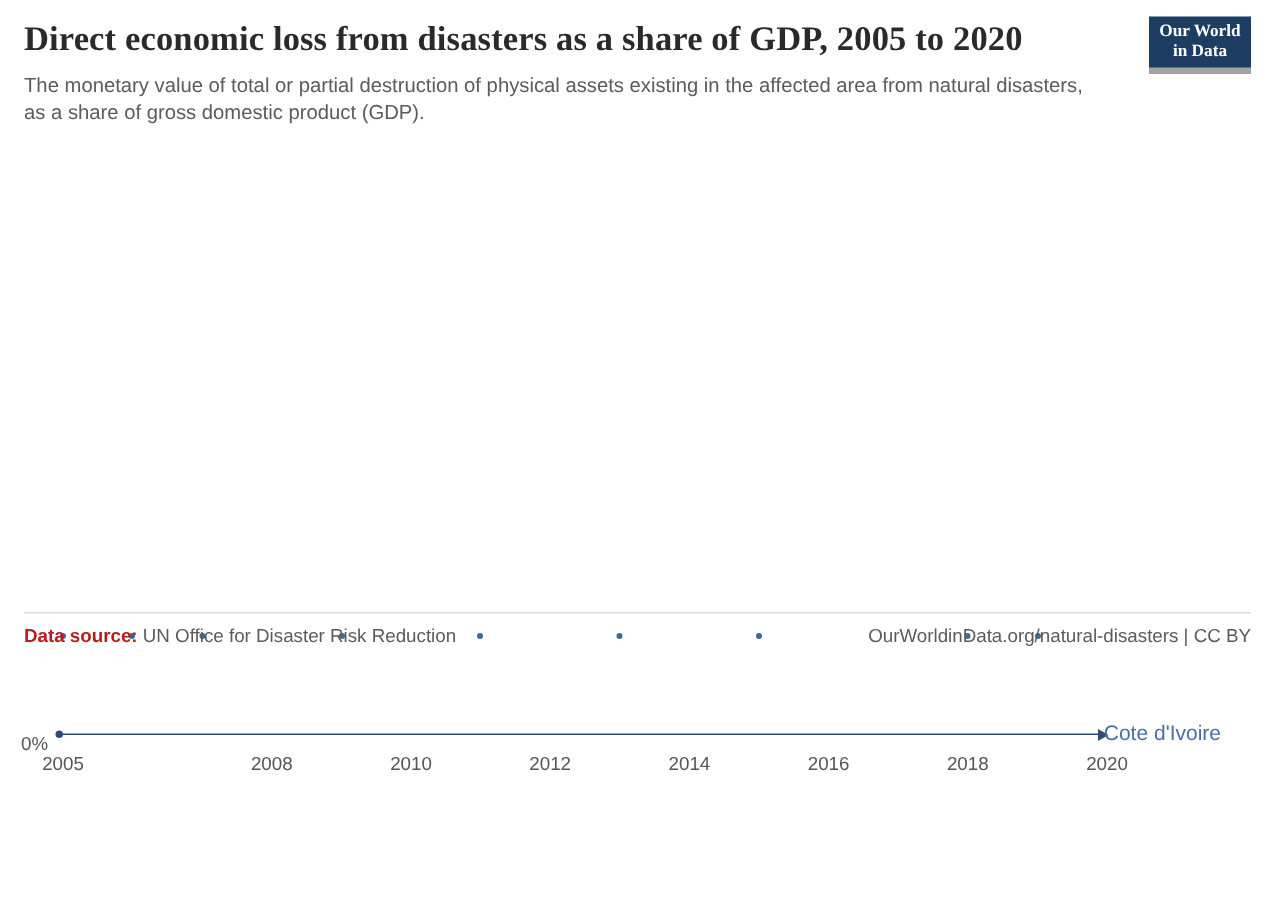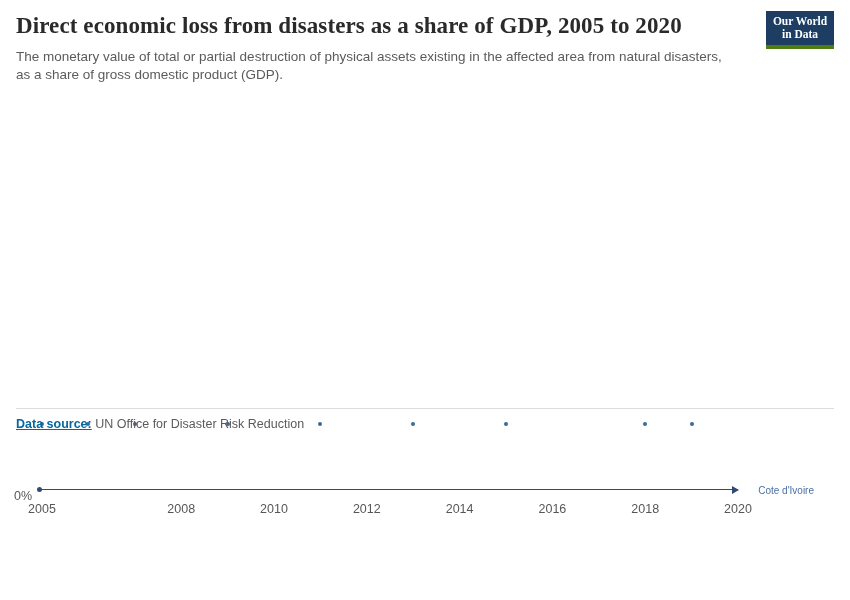--- a/index.html
+++ b/index.html
@@ -48,21 +48,21 @@
   
   .logo {
     position: absolute;
     right: 16px;
     top: 11px;
     width: 68px;
     height: 38px;
     background: #1d3d63;
     color: #ffffff;
     box-sizing: border-box;
-    border-bottom: 4px solid #4d7c0f;
+    border-bottom: 4px solid #a3a3a3;
     display: flex;
     flex-direction: column;
     align-items: center;
     justify-content: center;
     line-height: 1.08;
     padding-bottom: 1px;
   }
   .logo span {
     font-family: "Liberation Serif", serif;
     font-weight: 700;
@@ -121,21 +121,21 @@
     width: 0;
     height: 0;
     border-top: 4px solid transparent;
     border-bottom: 4px solid transparent;
     border-left: 7px solid #2f4b73;
   }
   .series-label {
     position: absolute;
     right: 36px;
     bottom: 60px;
-    font-size: 10px;
+    font-size: 14px;
     color: #4a6fa5;
     white-space: nowrap;
   }
   .dot {
     position: absolute;
     width: 4px;
     height: 4px;
     margin-left: -2px;
     margin-bottom: -2px;
     border-radius: 50%;
@@ -160,23 +160,22 @@
     border-top: 1px solid #dcdcdc;
     padding-top: 8px;
     box-sizing: border-box;
     font-size: 12.5px;
     color: #5b5b5b;
     display: flex;
     justify-content: space-between;
     align-items: flex-start;
   }
   .footer-left strong {
-    color: #0369a1;
+    color: #b91c1c;
     font-weight: 700;
-    text-decoration: underline;
   }
   .footer-right a {
     color: #5b5b5b;
     text-decoration: none;
   }
 </style>
 </head>
 <body>
 
 <div class="page">
@@ -220,15 +219,18 @@
       <div class="xtick" style="left: 552.4px; margin-top: 46px;">2016</div>
       <div class="xtick" style="left: 645.2px;">2018</div>
       <div class="xtick" style="left: 738px; margin-top: 39px;">2020</div>
     </div>
 
   <div class="footer">
     <div class="footer-left">
       <strong>Data source:</strong>
       <span>UN Office for Disaster Risk Reduction</span>
     </div>
+    <div class="footer-right">
+      <a href="#">OurWorldinData.org/natural-disasters | CC BY</a>
+    </div>
   </div>
 
 </div>
 
 </body></html>

